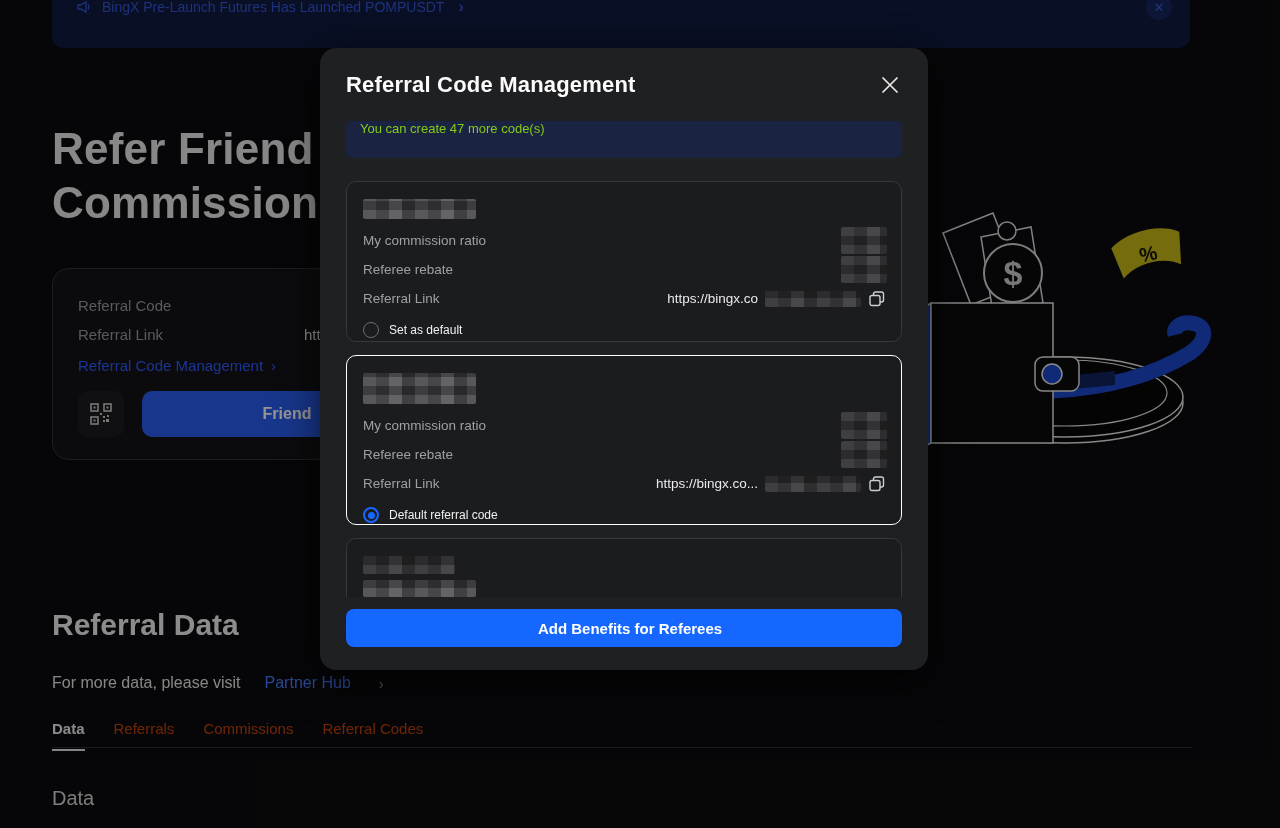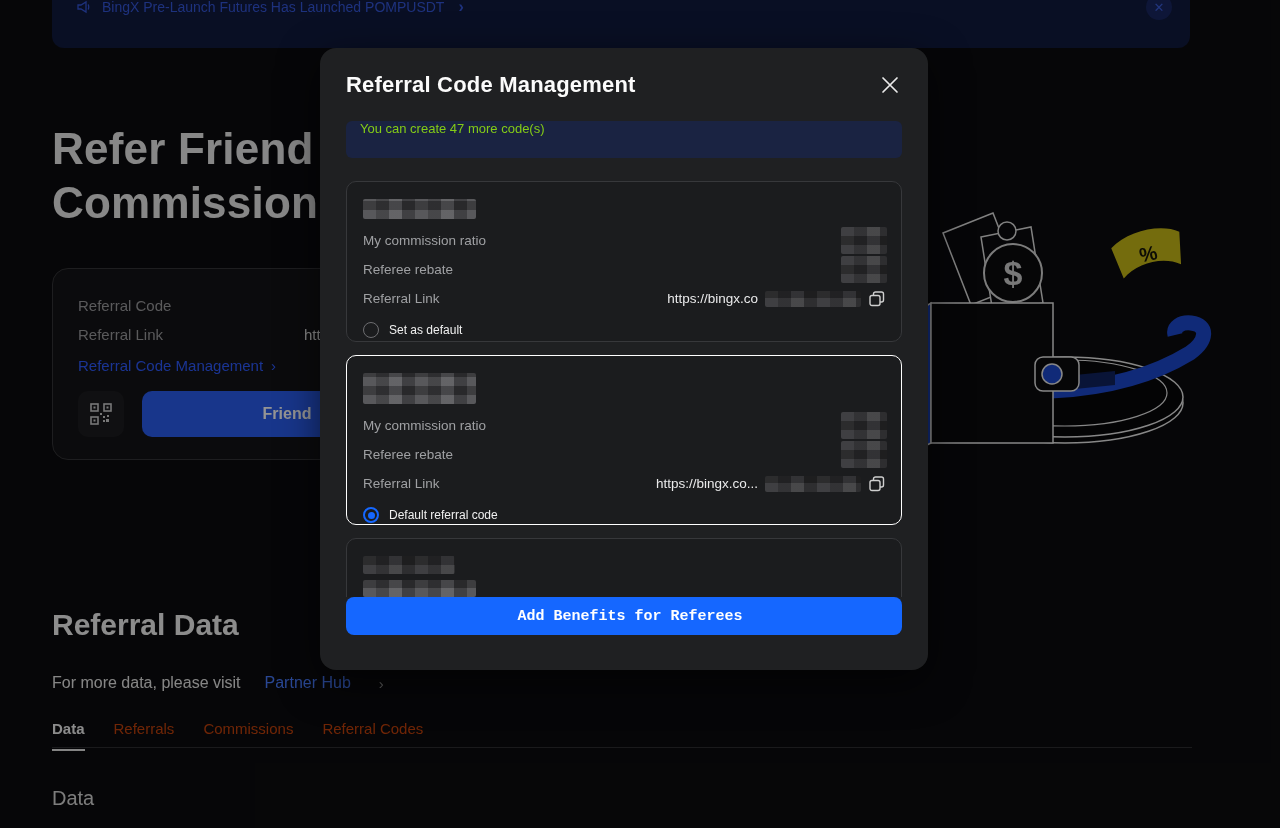--- a/index.html
+++ b/index.html
@@ -117,23 +117,23 @@
   .radio-row { margin-top:4px; height:26px; display:flex; align-items:center; gap:10px; cursor:pointer; }
   .radio { width:16px; height:16px; border-radius:50%; border:1.5px solid #6d6d70; flex-shrink:0;
            display:flex; align-items:center; justify-content:center; }
   .radio.checked { border:2px solid #1567ff; }
   .radio.checked::after { content:""; width:7px; height:7px; border-radius:50%; background:#1567ff; }
   .radio-label { color:#f0f0f0; font-size:12px; }
 
   .card-3 .blur-line1 { width:92px; height:18px; margin-bottom:6px; }
   .card-3 .blur-line2 { width:113px; height:17px; }
 
-  .submit-btn { width:100%; height:38px; background:#1567ff;
+  .submit-btn { margin-top:12px; width:100%; height:38px; background:#1567ff;
                 border:none; border-radius:8px; color:#fff; font-size:15px; font-weight:600;
-                font-family:Liberation Mono, monospace; cursor:pointer;padding-left:12px; }
+                font-family:Liberation Sans, sans-serif; cursor:pointer;padding-left:12px; }
 </style>
 </head>
 <body>
 
 <div class="page">
 
   <div class="top-banner">
     <span style="display:flex;">
       <svg width="16" height="16" viewBox="0 0 16 16">
           <path d="M2 6h3l5-3v10l-5-3H2z" fill="none" stroke="#3356d9" stroke-width="1.3"></path>

